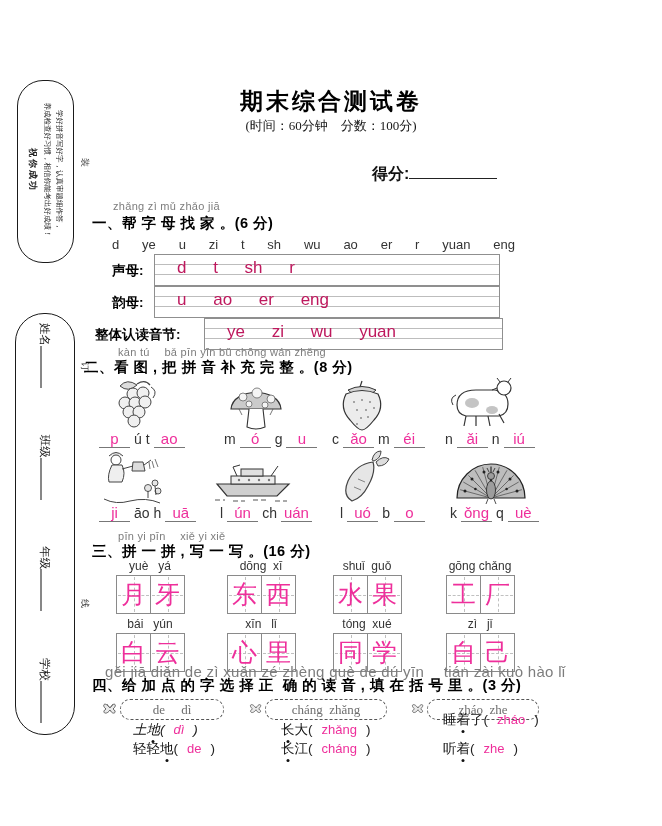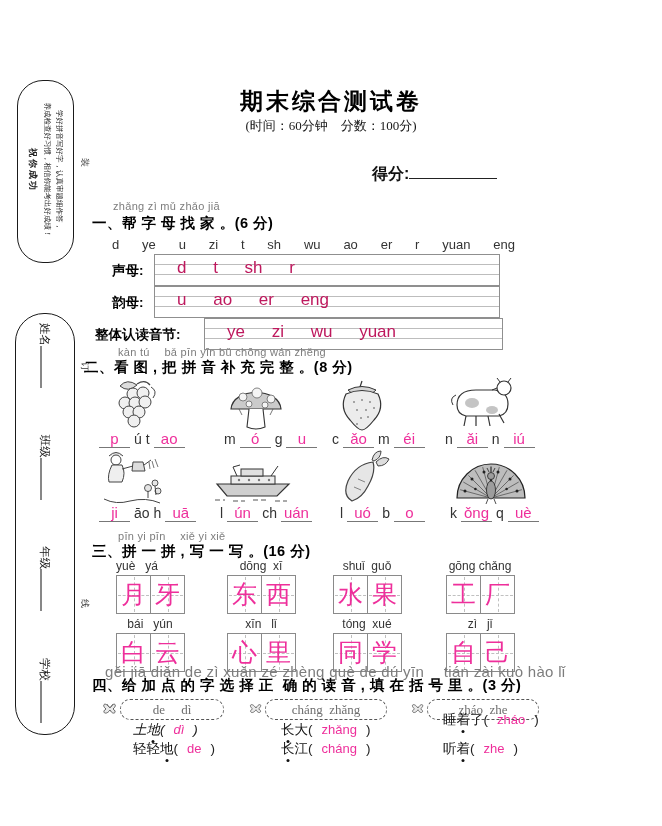--- a/index.html
+++ b/index.html
@@ -259,21 +259,21 @@
 <div class="s2ans" style="left:338px;top:505px;">
   <span class="plain">l</span><span class="blank">uó</span><span class="plain">b</span><span class="blank">o</span>
 </div>
 <div class="s2ans" style="left:448px;top:505px;">
   <span class="plain">k</span><span class="blank">ǒng</span><span class="plain">q</span><span class="blank">uè</span>
 </div>
 
 <div class="pinyin-line" style="left:118px;top:529px;">pīn yi pīn　 xiě yi xiě</div>
 <div class="heading" style="left:92px;top:542px;">三、拼 一 拼 , 写 一 写 。(16 分)</div>
 
-<div class="tzgp" style="left:103px;top:559px;">yuè   yá</div>
+<div class="tzgp" style="left:116px;top:559px;">yuè   yá</div>
 <div class="tzg2" style="left:116px;top:575px;">
   <div class="cell">
       <span class="hz">月</span>
     </div>
   <div class="cell">
       <span class="hz">牙</span>
     </div>
 </div>
 <div class="tzgp" style="left:227px;top:559px;">dōng  xī</div>
 <div class="tzg2" style="left:227px;top:575px;">

